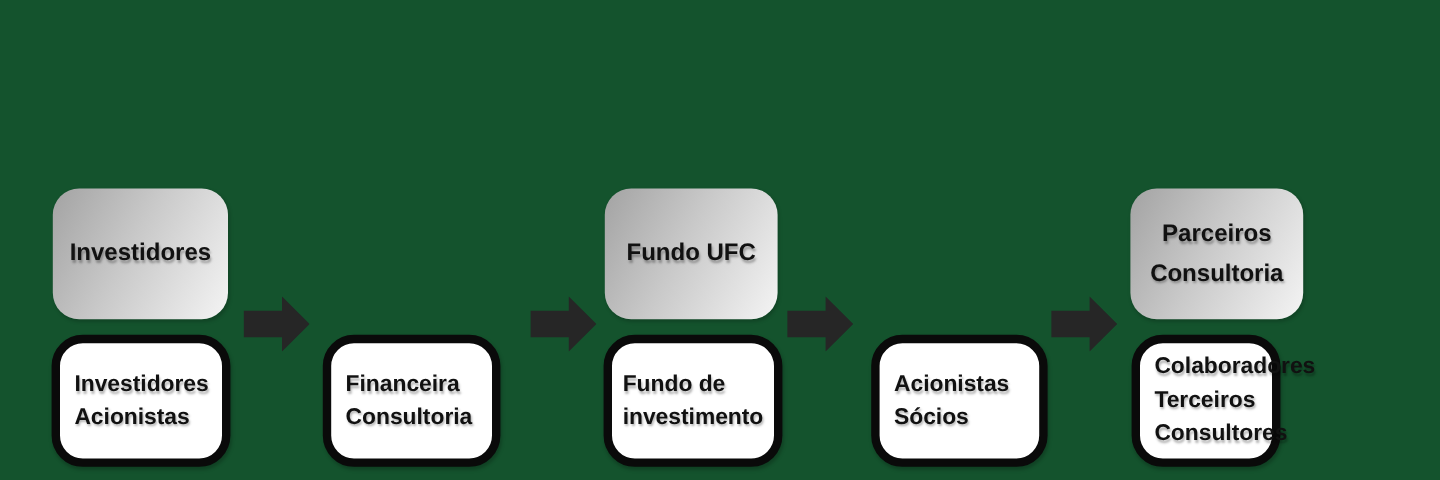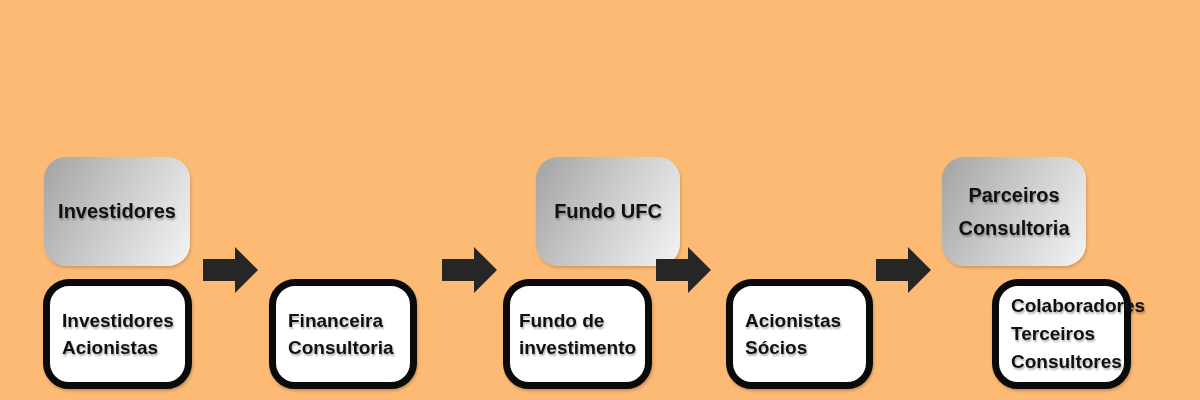--- a/index.html
+++ b/index.html
@@ -4,21 +4,21 @@
 <style>
   html, body {
     margin: 0;
     padding: 0;
     background: #ffffff;
   }
   .canvas {
     position: relative;
     width: 1200px;
     height: 400px;
-    background: #fdba74;
+    background: #14532d;
     overflow: hidden;
     font-family: "Liberation Sans", "DejaVu Sans", sans-serif;
     color: #111111;
   }
   
   .top-box {
     position: absolute;
     top: 157px;
     height: 109px;
     border-radius: 22px;
@@ -52,29 +52,29 @@
     line-height: 27px;
     white-space: pre-line;
     text-shadow: 1px 2px 2px rgba(0,0,0,0.30);
   }
   .bottom-box.align-left   { align-items: flex-start; padding-left: 12px; text-align: left; }
   .bottom-box.align-center { align-items: center; text-align: left; border-radius: 26px; }
 
   
   .t1 { left: 44px;  width: 146px; }
   .t2 { left: 260px; width: 144px; }
-  .t3 { left: 504px; width: 144px; margin-left: 32px; }
+  .t3 { left: 504px; width: 144px; }
   .t4 { left: 725px; width: 144px; }
   .t5 { left: 942px; width: 144px; }
 
   .b1 { left: 43px;  width: 149px; }
   .b2 { left: 269px; width: 148px; }
   .b3 { left: 503px; width: 149px; }
   .b4 { left: 726px; width: 147px; }
-  .b5 { left: 992px; width: 139px; padding-left: 7px; line-height: 28px; }
+  .b5 { left: 943px; width: 124px; padding-left: 7px; line-height: 28px; }
 
   
   .arrow {
     position: absolute;
     top: 247px;
     width: 55px;
     height: 46px;
   }
   .a1 { left: 203px; }
   .a2 { left: 442px; }

